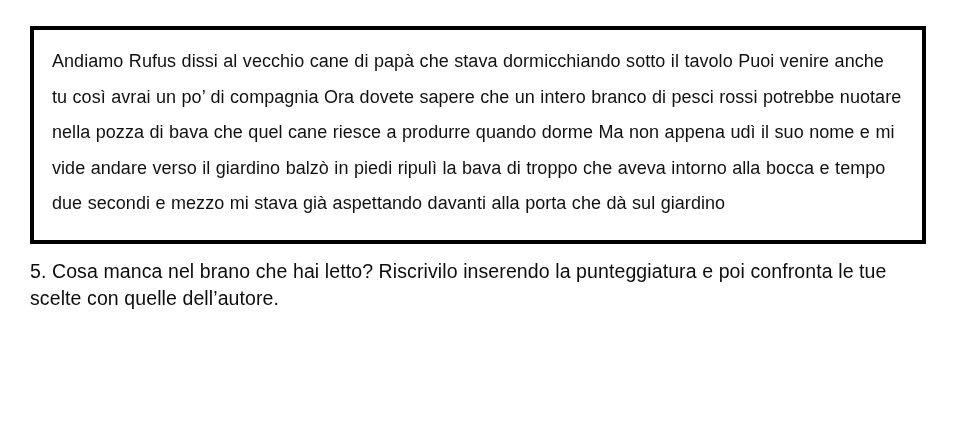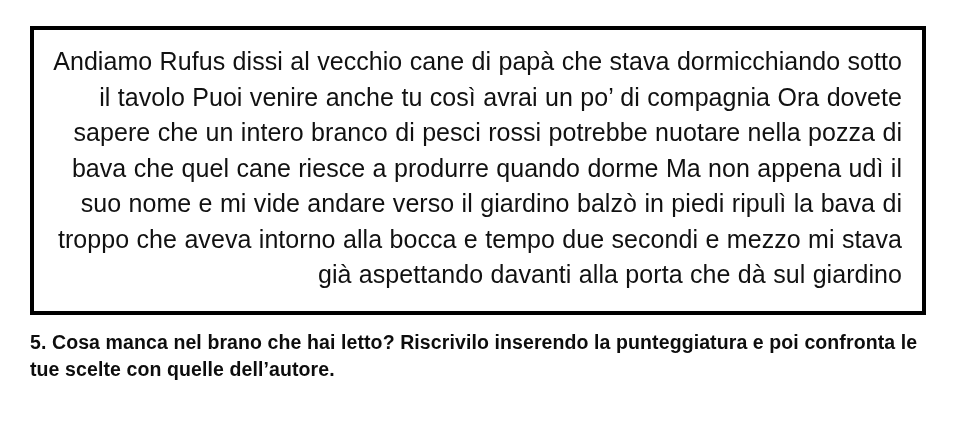--- a/index.html
+++ b/index.html
@@ -20,33 +20,32 @@
     box-sizing: border-box;
     padding: 26px 30px 0 30px;
   }
   .passage-box {
     box-sizing: border-box;
     border: 4px solid #000000;
     padding: 14px 20px 18px 18px;
     width: 896px;
   }
   .passage-text {
-    font-size: 25px;
+    font-size: 18px;
     line-height: 35.5px;
     color: #111111;
     letter-spacing: 0.05px;
     word-spacing: 0.4px;
-    text-align: right;
   }
   .question {
     margin-top: 14px;
     width: 900px;
     font-size: 19.5px;
     line-height: 27px;
-    font-weight: bold;
+    font-weight: normal;
     color: #0d0d0d;
     letter-spacing: 0.1px;
   }
 </style>
 </head>
 <body>
 
 <div class="page">
 
   <div class="passage-box">

